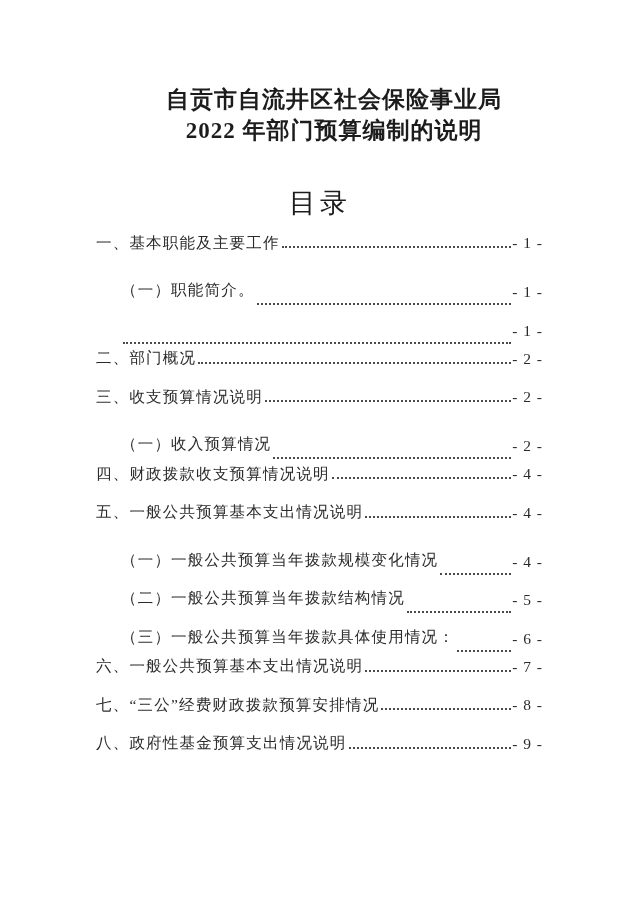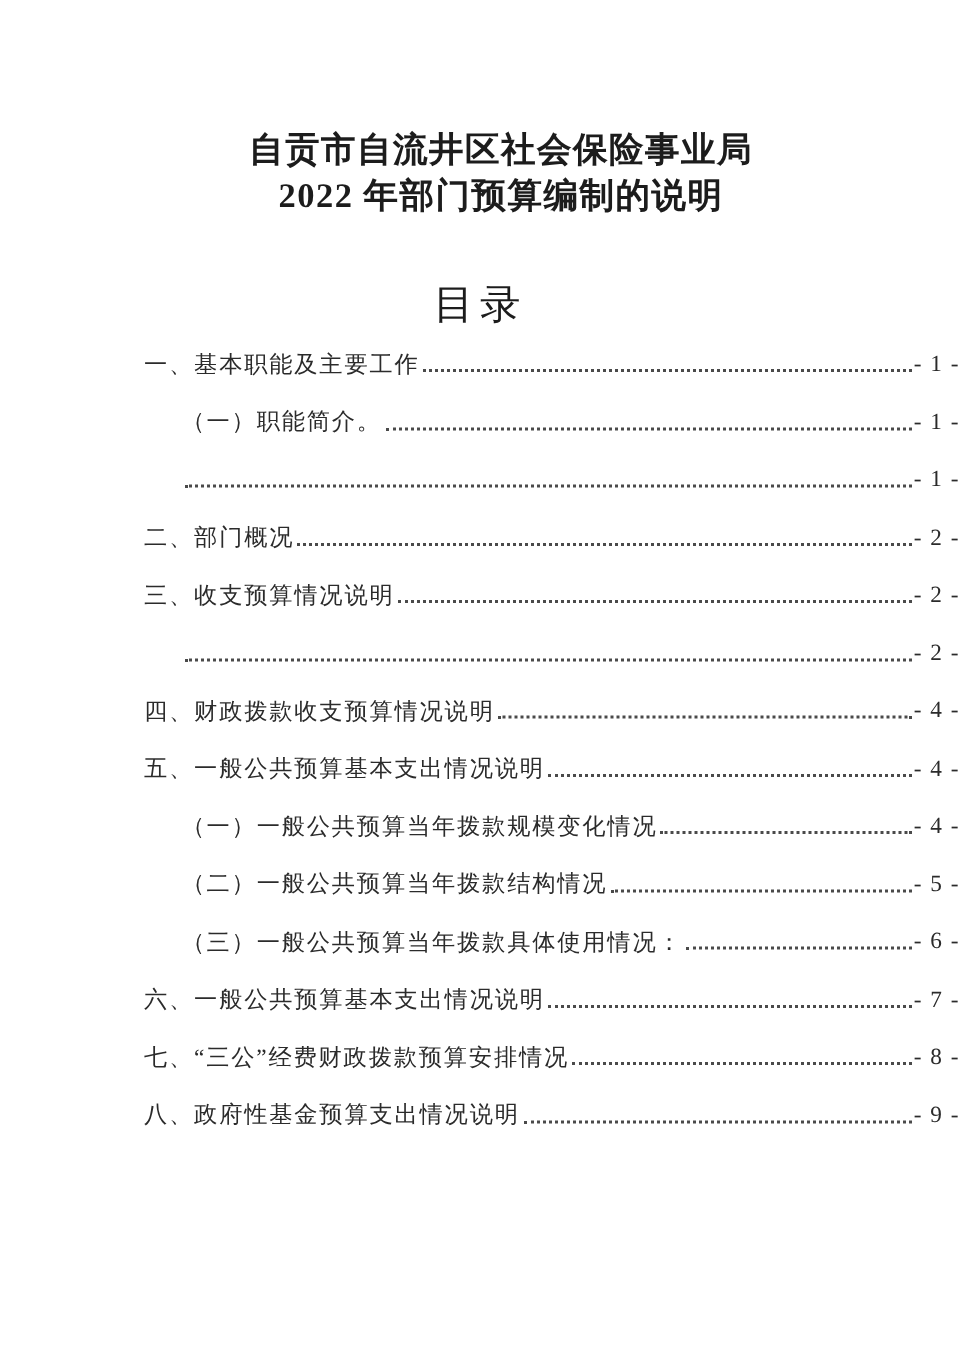--- a/index.html
+++ b/index.html
@@ -34,31 +34,33 @@
     text-align: center;
     font-size: 27px;
     font-weight: normal;
     letter-spacing: 4px;
     color: #1c1c1c;
     line-height: 34px;
   }
   .toc-list {
     margin-top: 4px;
     padding-left: 96px;
+    padding-right: 97px;
   }
   .toc-row {
     display: flex;
     align-items: center;
     height: 38.5px;
     font-size: 15.5px;
     color: #2b2b2b;
     white-space: nowrap;
   }
   .toc-row.level-2 {
     padding-left: 25px;
+    align-items: flex-end;
   }
   .toc-label {
     letter-spacing: 1.2px;
     flex-shrink: 0;
   }
   .dot-leader {
     flex: 1;
     min-width: 10px;
     border-bottom: 2px dotted #4a4a4a;
     position: relative;
@@ -101,20 +103,21 @@
         <span class="toc-label">二、部门概况</span>
         <span class="dot-leader"></span>
         <span class="toc-page-num">- 2 -</span>
       </div>
       <div class="toc-row level-1">
         <span class="toc-label">三、收支预算情况说明</span>
         <span class="dot-leader"></span>
         <span class="toc-page-num">- 2 -</span>
       </div>
       <div class="toc-row level-2">
+        <span class="toc-label">（一）收入预算情况</span>
         <span class="dot-leader"></span>
         <span class="toc-page-num">- 2 -</span>
       </div>
       <div class="toc-row level-1">
         <span class="toc-label">四、财政拨款收支预算情况说明</span>
         <span class="dot-leader"></span>
         <span class="toc-page-num">- 4 -</span>
       </div>
       <div class="toc-row level-1">
         <span class="toc-label">五、一般公共预算基本支出情况说明</span>

